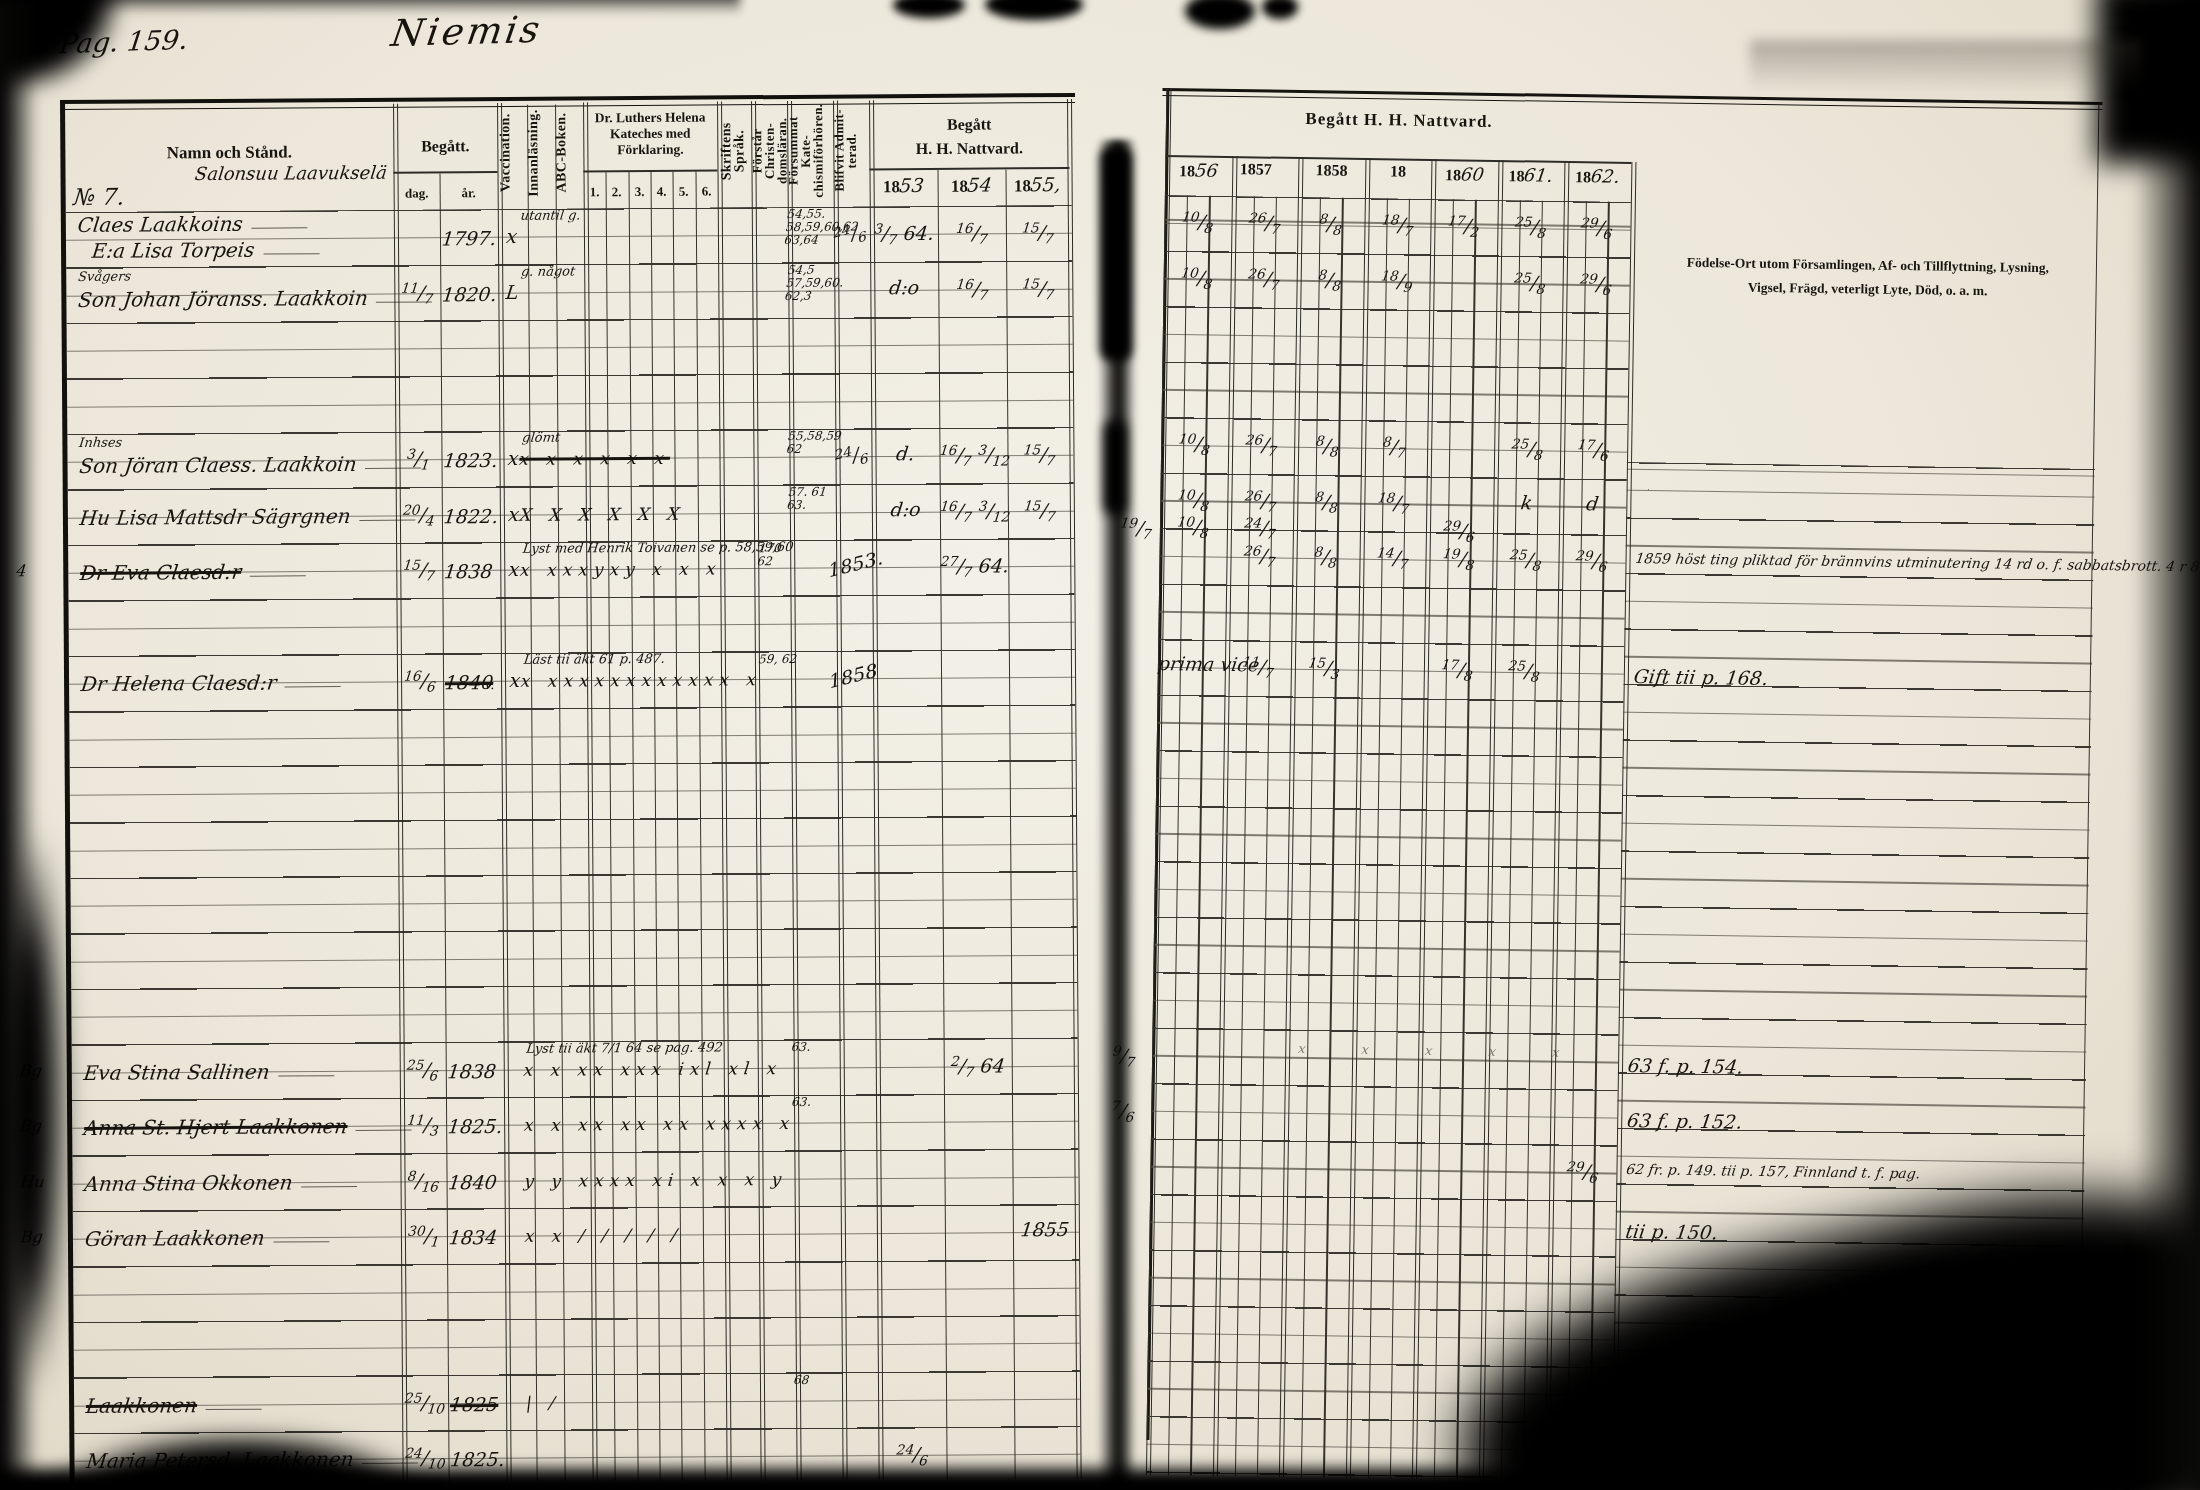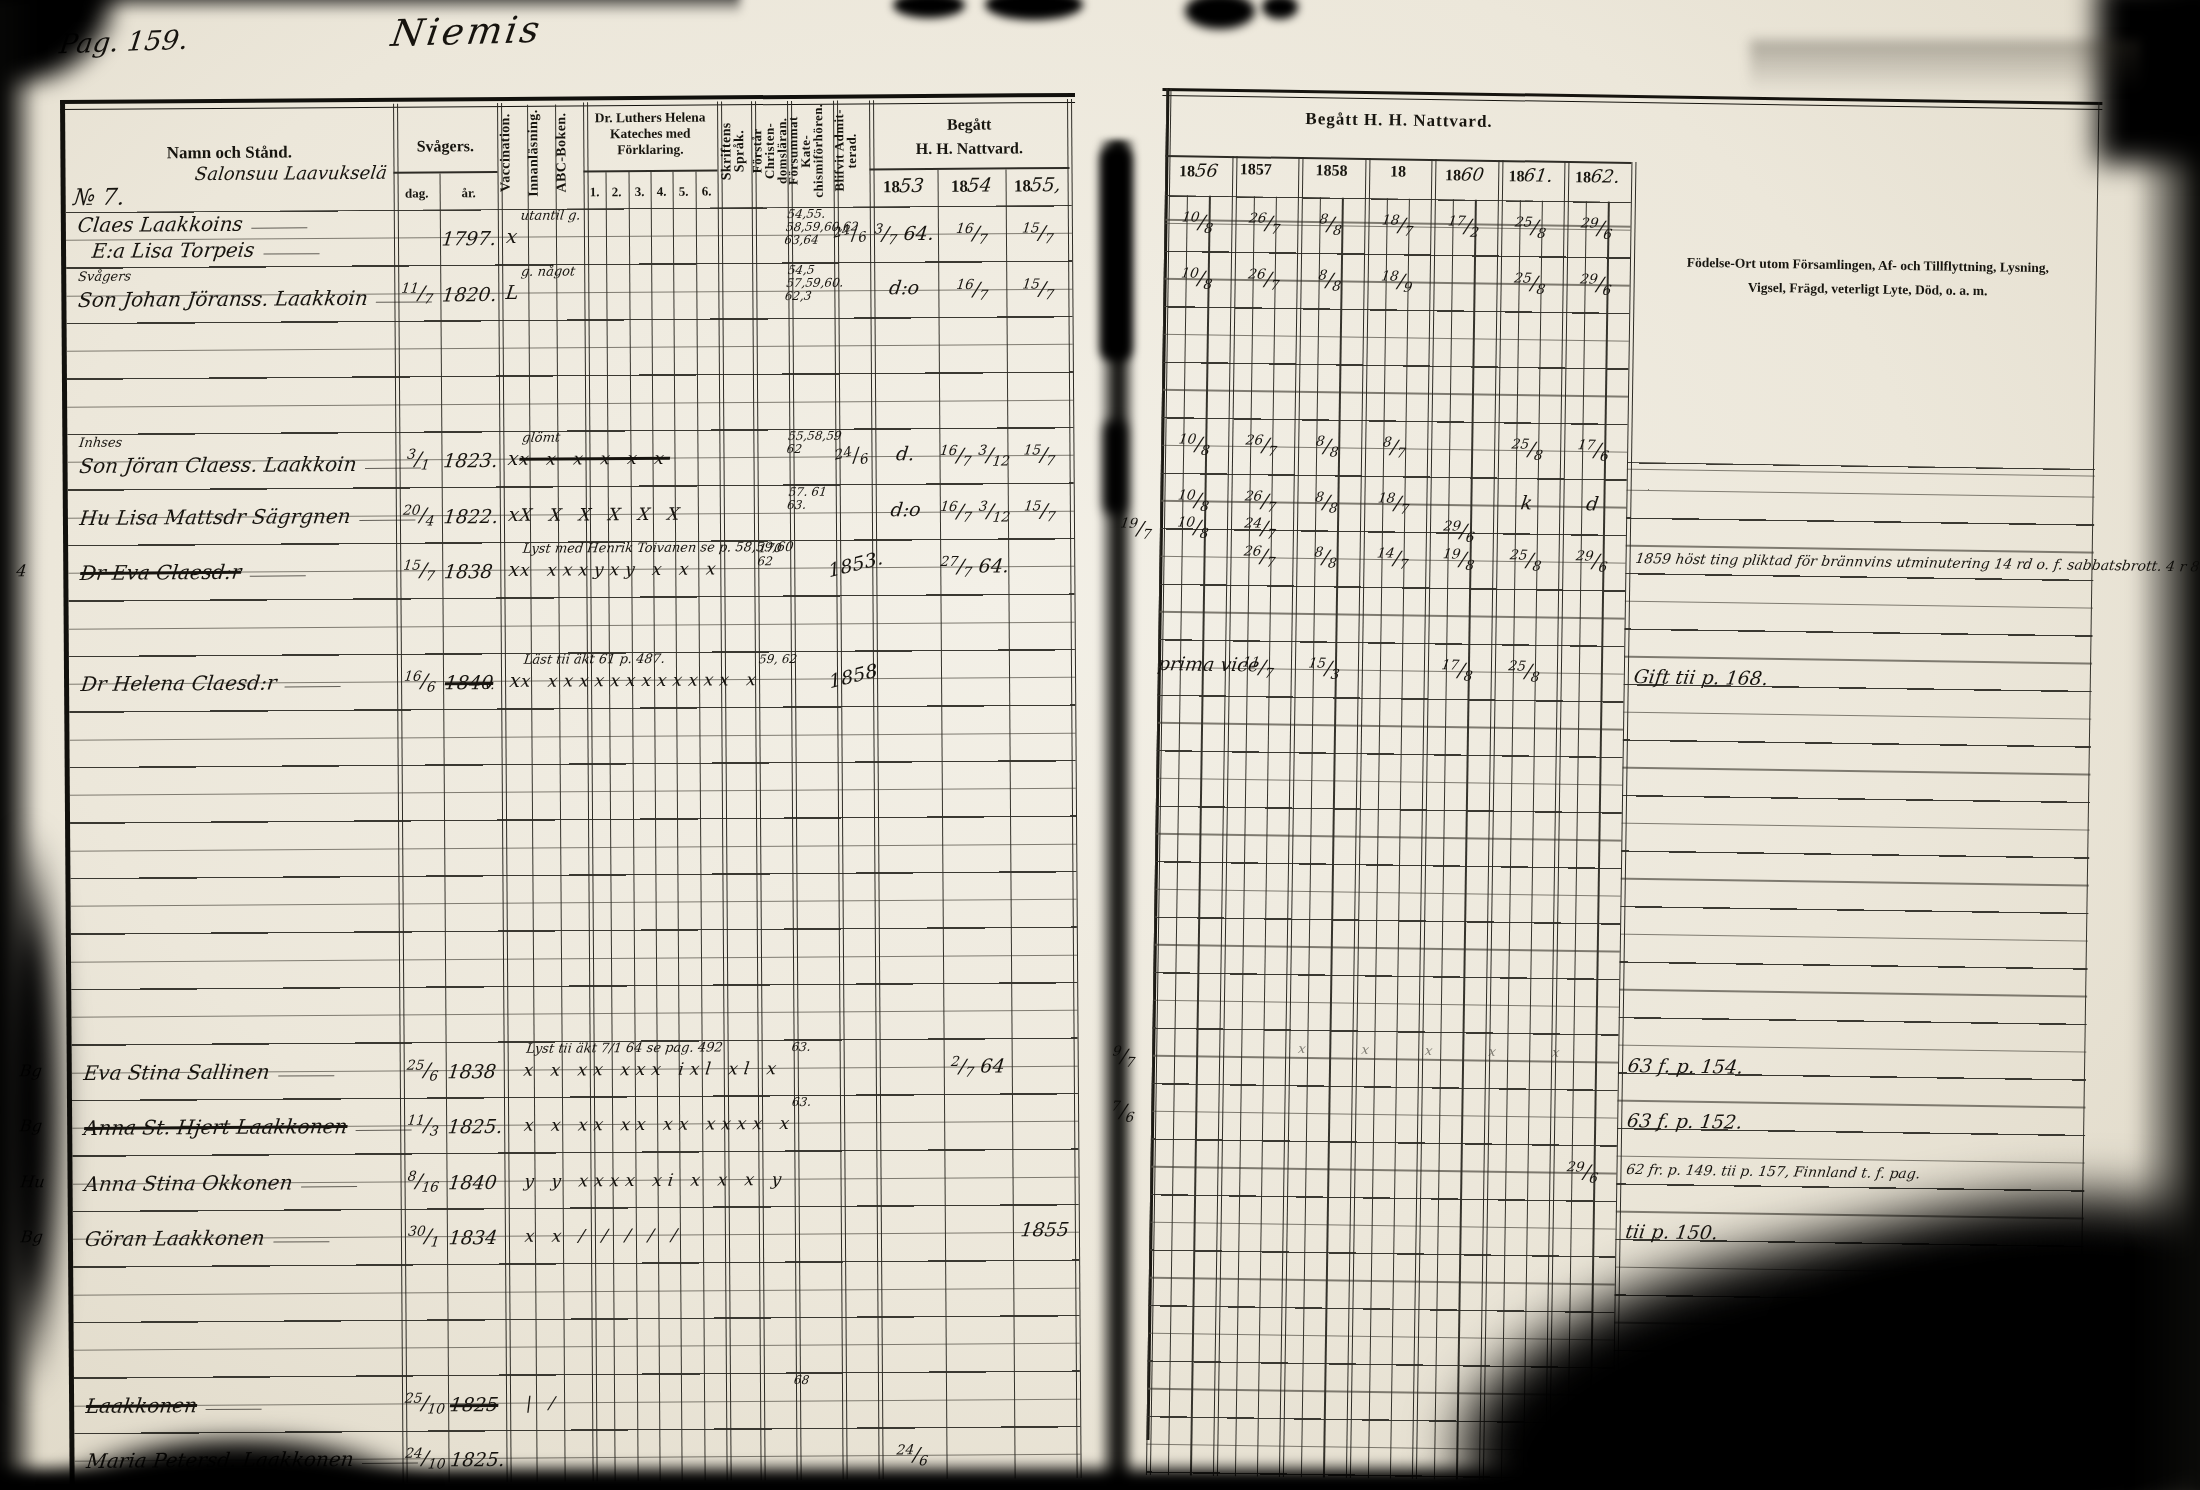--- a/index.html
+++ b/index.html
@@ -97,21 +97,21 @@
         <div class="vl d" style="left: 804px; top: 6px; height: 1379px;"></div>
         <div class="vl" style="left: 872px; top: 76px; height: 1309px;"></div>
         <div class="vl" style="left: 940px; top: 76px; height: 1309px;"></div>
         <div class="vl d" style="left: 1002px; top: 6px; height: 1379px;"></div>
       </div>
 
     <div class="pr b ctr" style="left:0;top:44px;width:328px;font-size:17px">Namn och Stånd.</div>
     <div class="hw h-subname" style="left:128px;top:64px;width:195px;font-size:18px">Salonsuu Laavukselä</div>
     <div class="hw" style="left:8px;top:84px;font-size:23px">№ 7.</div>
 
-    <div class="pr b ctr" style="left:328px;top:40px;width:104px;font-size:16px">Svågers.</div>
+    <div class="pr b ctr" style="left:328px;top:40px;width:104px;font-size:16px">Begått.</div>
     <div class="pr b ctr" style="left:328px;top:88px;width:46px;font-size:13px">dag.</div>
     <div class="pr b ctr" style="left:374px;top:88px;width:58px;font-size:13px">år.</div>
 
     <div class="vtext" style="left:433px;top:4px;height:104px;width:28px">Vaccination.</div>
     <div class="vtext" style="left:461px;top:4px;height:104px;width:28px">Innanläsning.</div>
     <div class="vtext" style="left:489px;top:4px;height:104px;width:28px">ABC-Boken.</div>
 
     <div class="pr b ctr" style="left:518px;top:14px;width:134px;font-size:13.5px;line-height:16px">Dr. Luthers Helena Kateches med Förklaring.</div>
     <div class="pr b ctr" style="left:518px;top:88px;width:22px;font-size:13px">1.</div>
     <div class="pr b ctr" style="left:540px;top:88px;width:22px;font-size:13px">2.</div>

